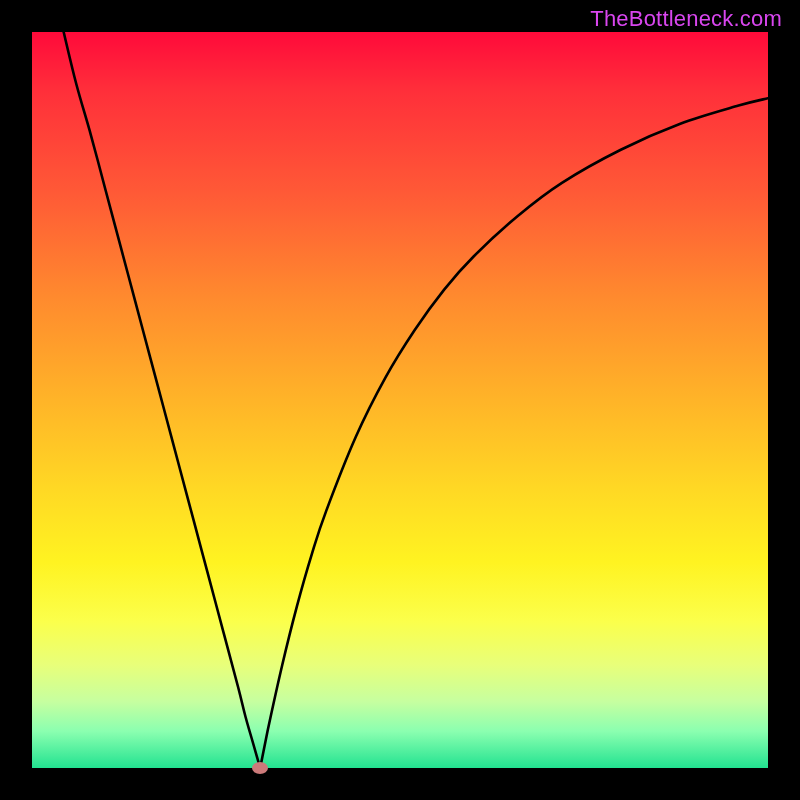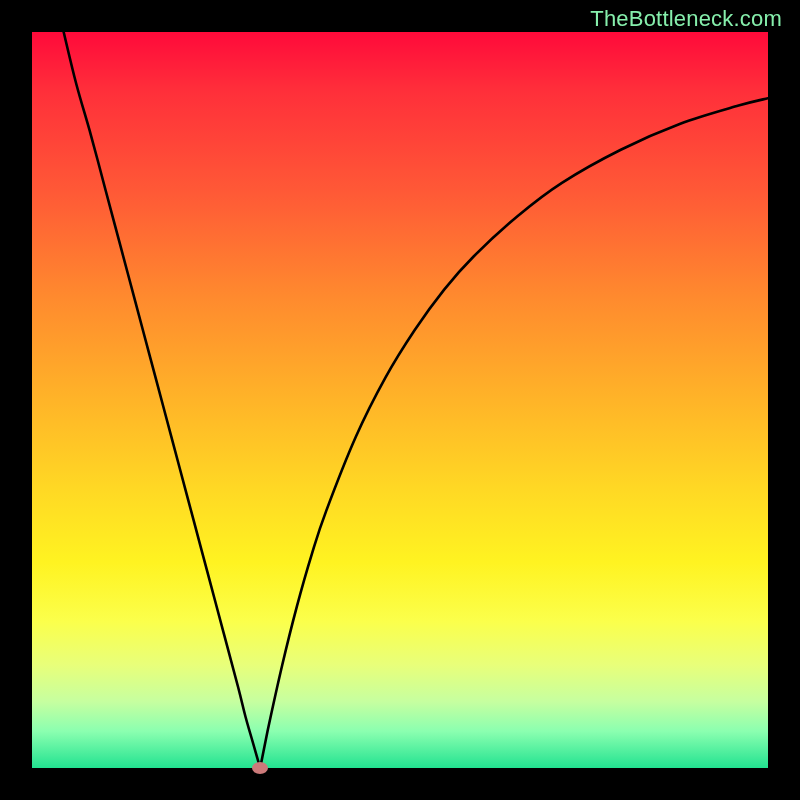--- a/index.html
+++ b/index.html
@@ -38,21 +38,21 @@
       #e8ff7a 86%,
       #c6ffa0 91%,
       #8bffb0 95%,
       #22e290 100%
     );
   }
   .watermark {
     position: absolute;
     top: 6px;
     right: 18px;
-    color: #86efac;
+    color: #d946ef;
     font-size: 22px;
     letter-spacing: 0.2px;
     user-select: none;
   }
   svg.curve {
     position: absolute;
     left: 0;
     top: 0;
     width: 736px;
     height: 736px;

